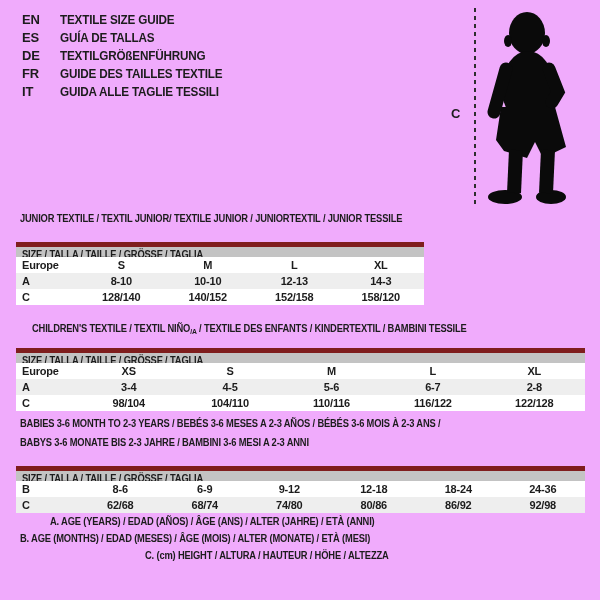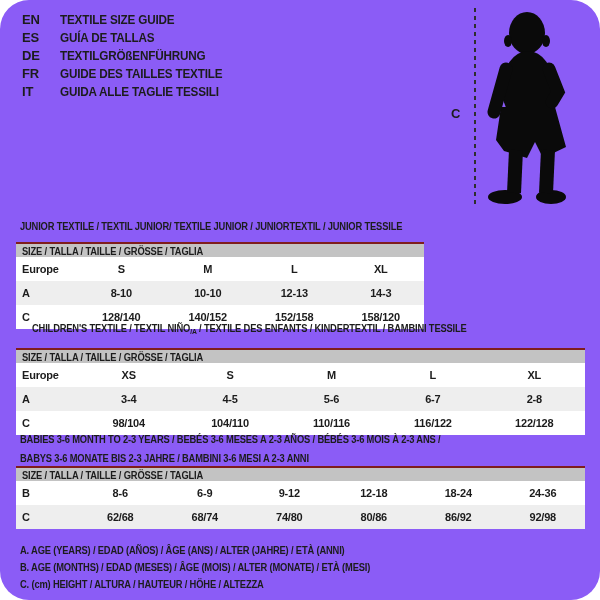--- a/index.html
+++ b/index.html
@@ -1,66 +1,65 @@
 <!DOCTYPE html>
 <html><head>
 <meta charset="utf-8">
 <style>
   html,body { margin:0; padding:0; background:#ffffff; }
   .canvas {
-    position:relative; width:600px; height:600px; background:#8b5cf6;
+    position:relative; width:600px; height:600px; background:#f0abfc;
     font-family:"Liberation Sans","DejaVu Sans",sans-serif;
     color:#1c1c1c; font-weight:700; overflow:hidden;
     letter-spacing:-0.2px;
-    border-radius:29px;
   }
   .abs { position:absolute; }
 
   
   .langs { left:22px; top:11px; }
   .lang-row { display:flex; line-height:18px; font-size:13px; }
   .lang-code { width:38px; flex:0 0 38px; }
   .lang-title { white-space:nowrap; transform:scaleX(0.9); transform-origin:0 50%; }
 
   
   .figure-sil { left:480px; top:0px; width:120px; height:215px; }
   .measure-line {
     left:474px; top:8px; width:2px; height:198px;
     background:repeating-linear-gradient(to bottom,#2e2e2e 0 4px,transparent 4px 8px);
   }
   .measure-label { left:451px; top:106px; font-size:13px; }
 
   
   .sectitle { font-size:11px; white-space:nowrap; }
   .condense { display:inline-block; white-space:nowrap; transform:scaleX(0.85); transform-origin:0 50%; }
-  .title-junior { left:20px; top:220px; }
+  .title-junior { left:20px; top:212px; }
   .title-children { left:32px; top:322px; }
-  .title-babies { left:20px; top:430px; line-height:19px; }
+  .title-babies { left:20px; top:414px; line-height:19px; }
   .subA { font-size:8px; vertical-align:-2px; letter-spacing:-0.2px; }
 
   
   .tablewrap { background:#ffffff; }
   .tw-junior   { left:16px; top:242px; width:408px; }
   .tw-children { left:16px; top:348px; width:569px; }
   .tw-babies   { left:16px; top:466px; width:569px; }
   .sizebar {
     height:15px; line-height:15px; background:#c3c3c3;
-    border-top:2px solid #7f1d1d; box-sizing:border-box;
+    border-top:5px solid #7f1d1d; box-sizing:border-box;
     font-size:11px; padding-left:6px; overflow:hidden;
   }
   table.sizetable { border-collapse:collapse; table-layout:fixed; width:100%; }
   table.sizetable td {
     font-size:11px; font-weight:700; text-align:center;
-    height:24px; line-height:16px; padding:0; overflow:hidden; white-space:nowrap;
+    height:16px; line-height:16px; padding:0; overflow:hidden; white-space:nowrap;
   }
   table.sizetable td:first-child { text-align:left; padding-left:6px; width:56px; }
   table.sizetable tr:nth-child(even) td { background:#eeeeee; }
 
   
-  .footnotes { left:20px; top:542px; line-height:17px; font-size:11px; }
+  .footnotes { left:20px; top:513px; line-height:17px; font-size:11px;text-align:right; }
 </style>
 </head>
 <body>
 
 <div class="canvas">
 
   <div class="abs langs">
     <div class="lang-row">
       <span class="lang-code">EN</span>
       <span class="lang-title">TEXTILE SIZE GUIDE</span>

